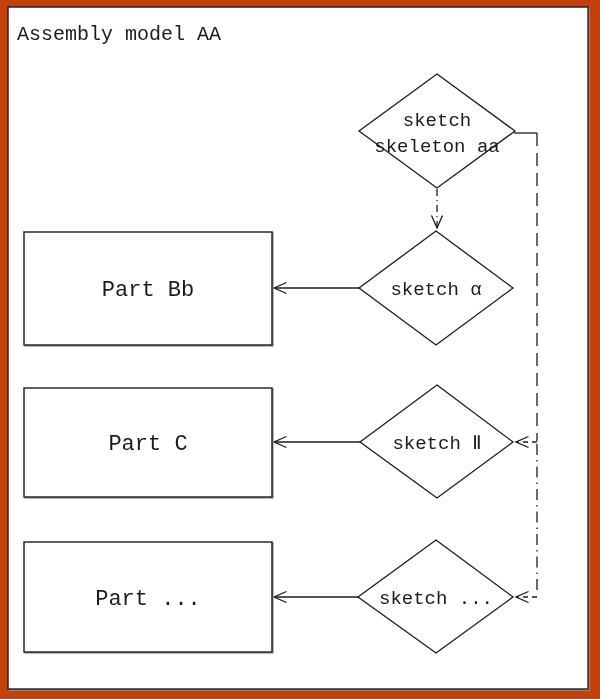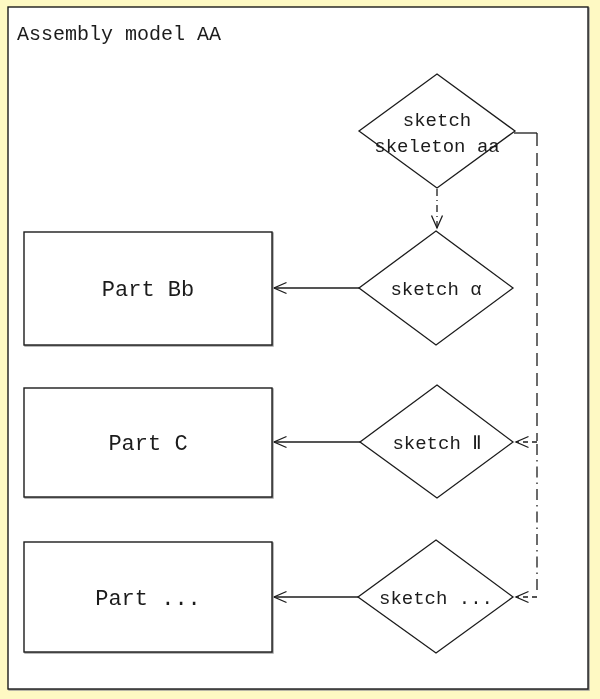--- a/index.html
+++ b/index.html
@@ -4,21 +4,21 @@
 <style>
   html, body {
     margin: 0;
     padding: 0;
     background: #ffffff;
   }
   .stage {
     position: relative;
     width: 600px;
     height: 699px;
-    background: #fef9c3;
+    background: #c2410c;
     overflow: hidden;
   }
   svg text {
     font-family: "Liberation Mono", "DejaVu Sans Mono", monospace;
     fill: #1c1c1c;
   }
   .frame-label { font-size: 20px; }
   .rect-label  { font-size: 22px; text-anchor: middle; }
   .dia-label   { font-size: 19px; text-anchor: middle; }
   .node-rect, .frame-rect {

